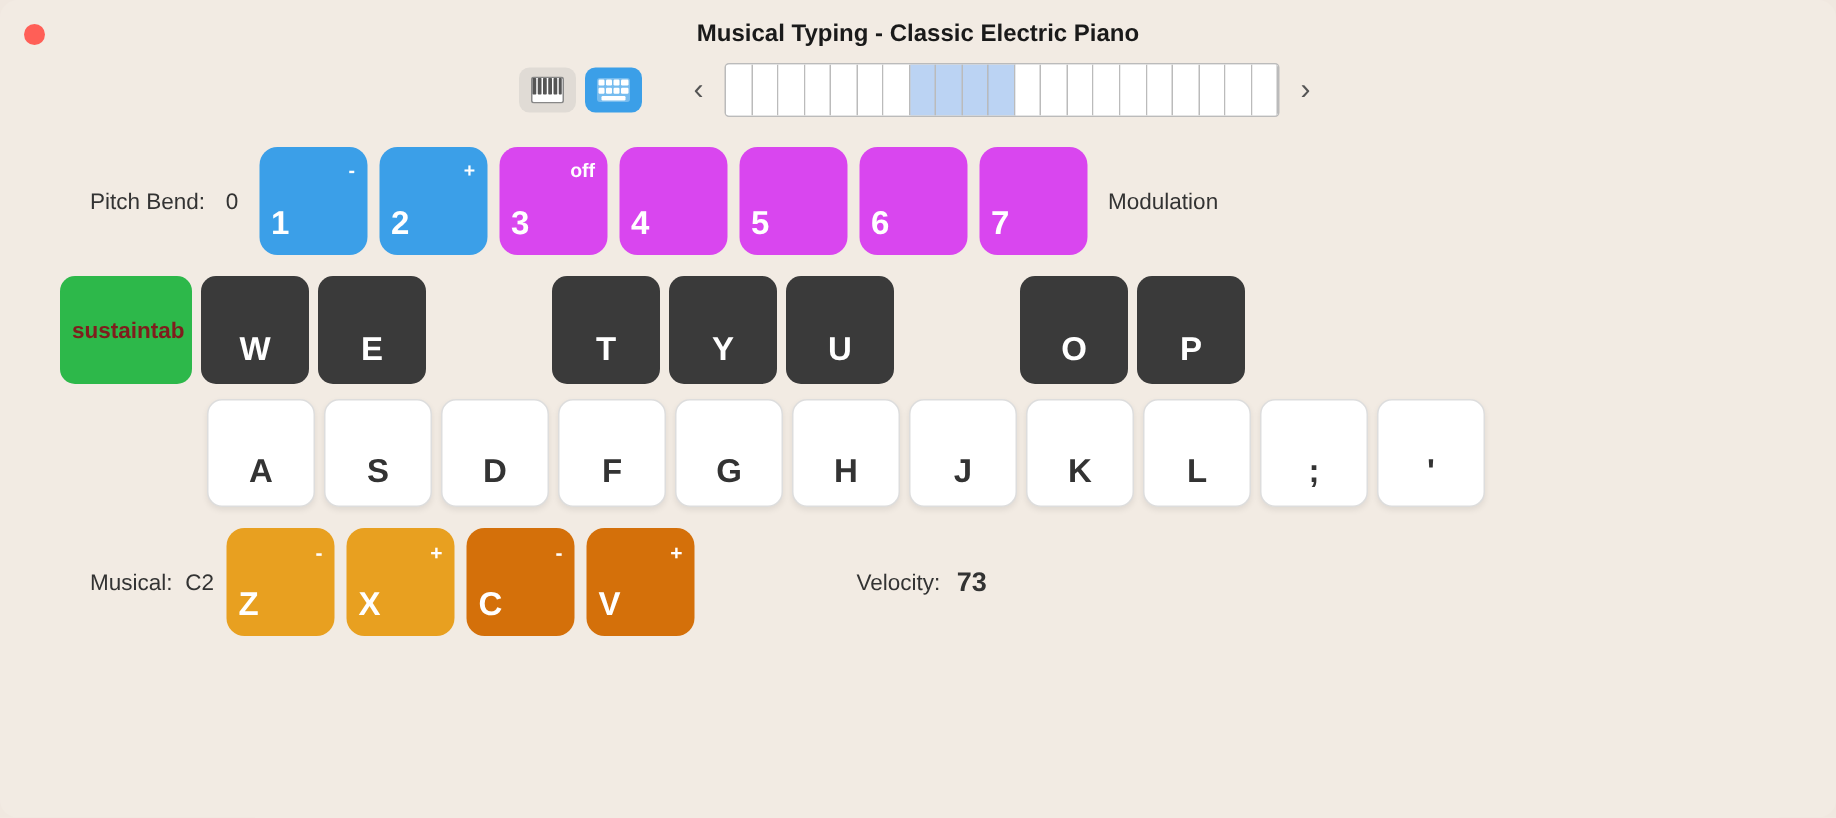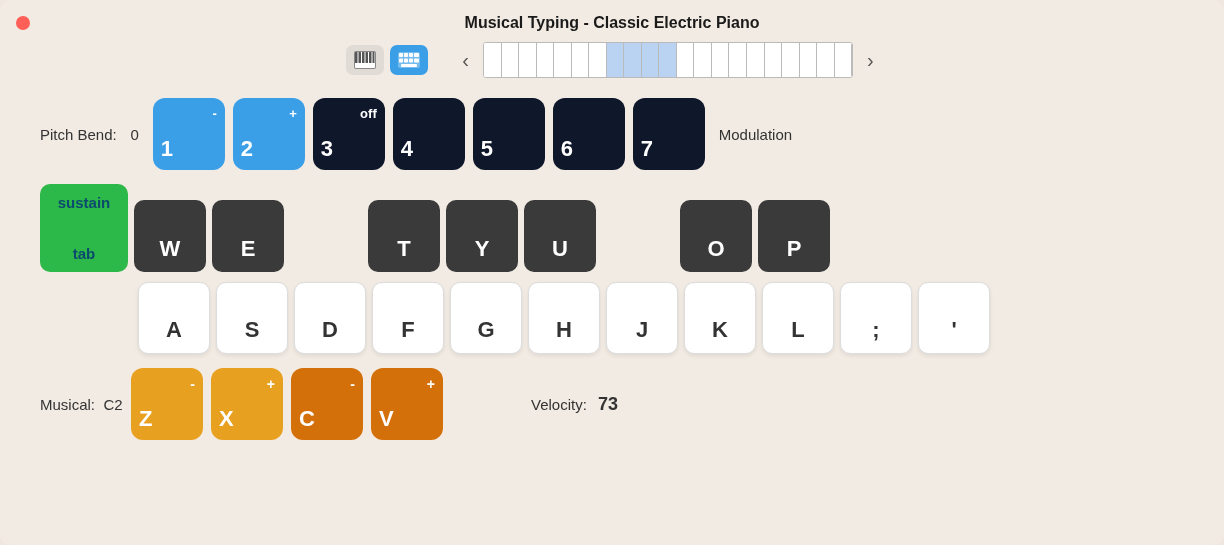--- a/index.html
+++ b/index.html
@@ -111,20 +111,21 @@
       display: flex;
       align-items: center;
       gap: 8px;
       margin-bottom: 14px;
     }
 
     .label {
       font-size: 15px;
       color: #333;
       font-weight: 500;
+      margin-left: 20px;
     }
 
     .value-display {
       font-size: 15px;
       color: #333;
       min-width: 20px;
       text-align: center;
     }
 
     .key-btn {
@@ -153,21 +154,21 @@
       font-weight: 700;
       align-self: flex-start;
     }
 
     .key-btn.blue {
       background: #3b9fe8;
       color: white;
     }
 
     .key-btn.purple {
-      background: #0f172a;
+      background: #d946ef;
       color: white;
       text-align: center;
     }
 
     
     .keyboard-section {
       display: flex;
       flex-direction: column;
       gap: 0;
       margin-top: 4px;
@@ -217,28 +218,27 @@
     }
 
     .spacer {
       width: 72px;
       height: 72px;
     }
 
     
     .sustain-key {
       width: 88px;
-      height: 88px;
+      height: 72px;
       border-radius: 10px;
       background: #2db84a;
-      color: #0c4a6e;
+      color: #7f1d1d;
       font-size: 15px;
       font-weight: 700;
       display: flex;
-      flex-direction: column;
       align-items: center;
       justify-content: space-between;
       padding: 10px 8px;
       cursor: pointer;
       border: none;
     }
 
     .sustain-key .top-label {
       font-size: 15px;
       font-weight: 700;

